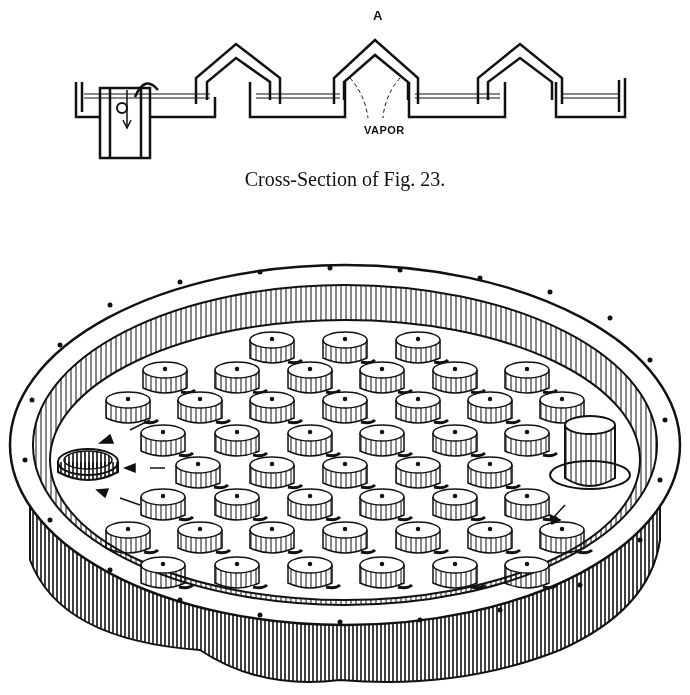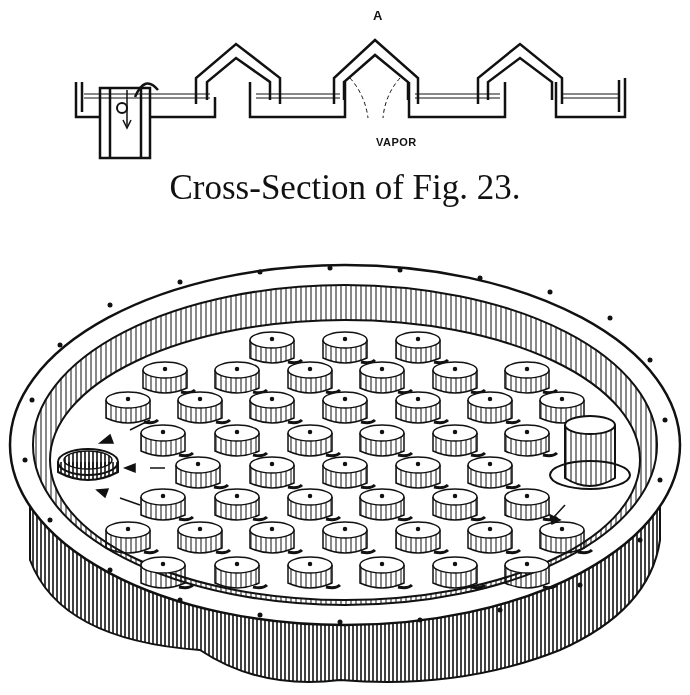--- a/index.html
+++ b/index.html
@@ -1,20 +1,20 @@
 <!DOCTYPE html>
 <html><head>
 <meta charset="utf-8">
 <style>
   html,body{margin:0;padding:0;background:#fff;}
   body{width:690px;height:695px;position:relative;overflow:hidden;font-family:"Liberation Serif",serif;}
   .fig{position:absolute;left:0;top:0;}
   .label-a{position:absolute;left:373px;top:8px;font:bold 13px "Liberation Sans",sans-serif;color:#111;}
-  .label-vapor{position:absolute;left:376px;top:124px;font:bold 11px "Liberation Sans",sans-serif;color:#111;letter-spacing:0.5px;margin-top:12px;}
-  .caption{position:absolute;left:0;width:690px;top:168px;text-align:center;font-size:35px;color:#111;}
+  .label-vapor{position:absolute;left:364px;top:124px;font:bold 11px "Liberation Sans",sans-serif;color:#111;letter-spacing:0.5px;}
+  .caption{position:absolute;left:0;width:690px;top:168px;text-align:center;font-size:20px;color:#111;}
 </style>
 </head>
 <body>
 
 <svg class="fig" width="690" height="160" viewBox="0 0 690 160">
   <g stroke="#111" stroke-width="2.5" fill="none" stroke-linejoin="miter">
 
     <path d="M76 82 V117 H215 V97"></path>
     <path d="M82 82 V112"></path>
 

